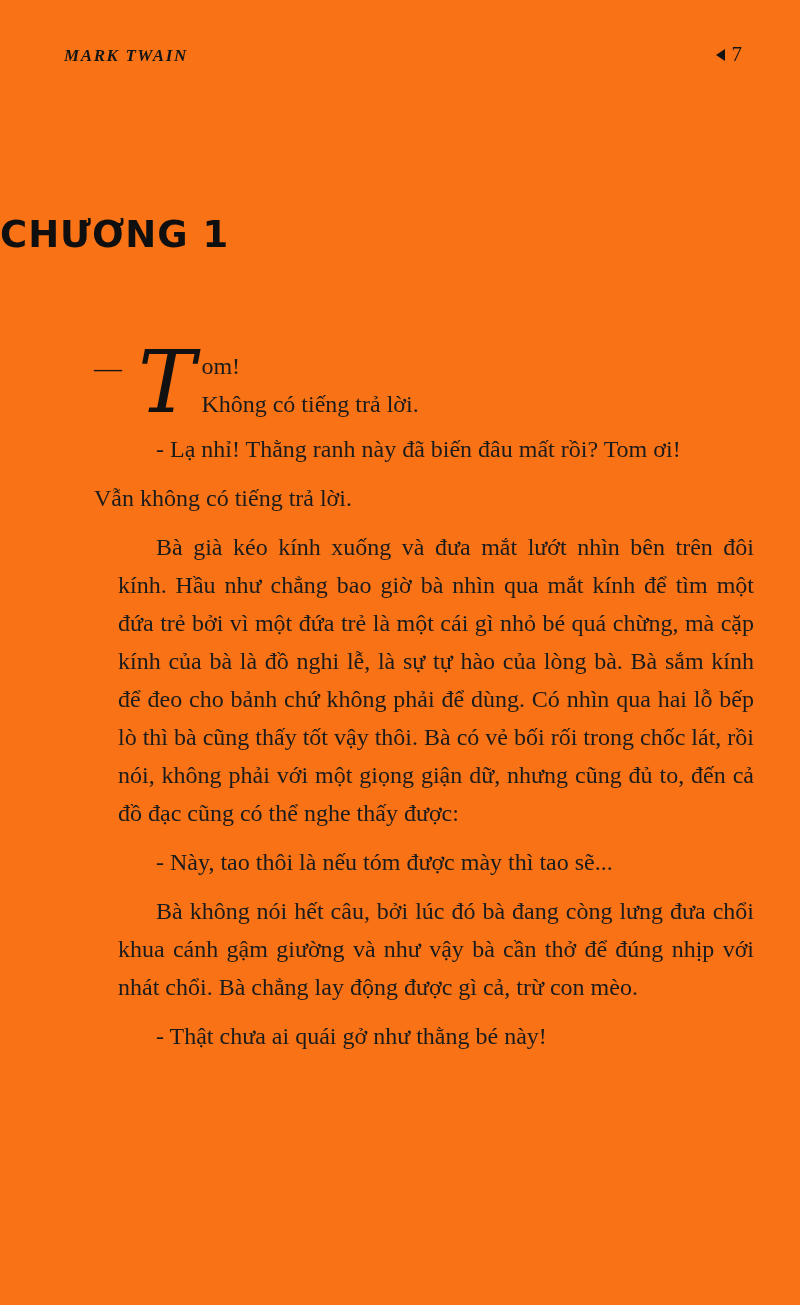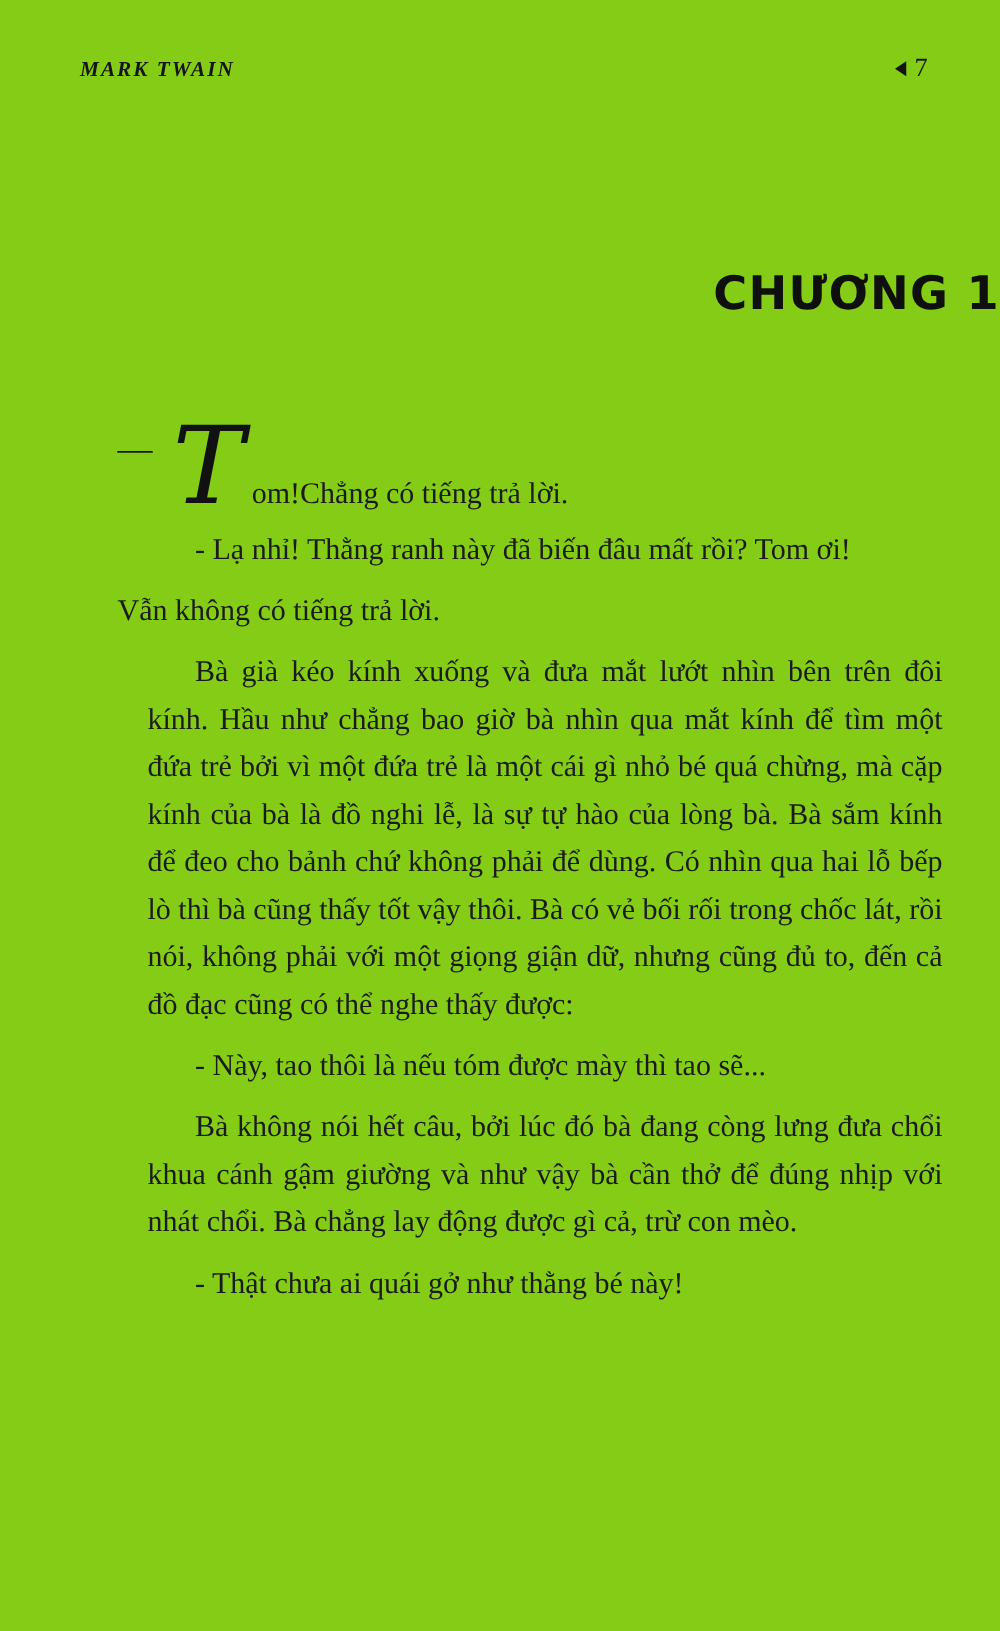--- a/index.html
+++ b/index.html
@@ -6,21 +6,21 @@
   body {
     width: 800px;
     font-family: "Liberation Serif", "DejaVu Serif", serif;
     color: #1b1b1b;
     background: #f4f4f2;
   }
   .page {
     position: relative;
     width: 800px;
     height: 1305px;
-    background: #84cc16;
+    background: #f97316;
     overflow: hidden;
   }
   
   .page-header {
     display: flex;
     justify-content: space-between;
     align-items: baseline;
     padding: 42px 58px 0 64px;
   }
   .author {
@@ -41,21 +41,21 @@
     border-bottom: 6px solid transparent;
     border-right: 9px solid #131313;
   }
   .pagenum {
     font-size: 21px;
     color: #161616;
   }
   
   .chapter-title {
     margin-top: 146px;
-    text-align: right;
+    text-align: left;
     font-family: "DejaVu Sans", sans-serif;
     font-weight: bold;
     font-size: 37px;
     letter-spacing: 1px;
     color: #0f0f0f;
   }
   
   .content {
     padding: 0 46px 0 94px;
   }
@@ -79,21 +79,21 @@
   .open-dropcap {
     font-family: "DejaVu Serif", serif;
     font-style: italic;
     font-size: 86px;
     line-height: 0.78;
     color: #111;
     margin-right: 6px;
   }
   .open-lines {
     display: flex;
-    flex-direction: row;
+    flex-direction: column;
     font-size: 24px;
     line-height: 38px;
     transform: translateY(7px);
   }
   
   .para {
     font-size: 24px;
     line-height: 38px;
     margin: 0 0 11px 0;
     color: #1b1b1b;
@@ -118,21 +118,21 @@
 
   <div class="content">
 
     <div class="opening">
       <span class="open-left">
         <span class="open-dash">—</span>
         <span class="open-dropcap">T</span>
       </span>
       <span class="open-lines">
         <span>om!</span>
-        <span>Chẳng có tiếng trả lời.</span>
+        <span>Không có tiếng trả lời.</span>
       </span>
     </div>
 
     <div>
         <p class="para indent">- Lạ nhỉ! Thằng ranh này đã biến đâu mất rồi? Tom ơi!</p>
         <p class="para">Vẫn không có tiếng trả lời.</p>
         <p class="para indent justify">Bà già kéo kính xuống và đưa mắt lướt nhìn bên trên đôi kính. Hầu như chẳng bao giờ bà nhìn qua mắt kính để tìm một đứa trẻ bởi vì một đứa trẻ là một cái gì nhỏ bé quá chừng, mà cặp kính của bà là đồ nghi lễ, là sự tự hào của lòng bà. Bà sắm kính để đeo cho bảnh chứ không phải để dùng. Có nhìn qua hai lỗ bếp lò thì bà cũng thấy tốt vậy thôi. Bà có vẻ bối rối trong chốc lát, rồi nói, không phải với một giọng giận dữ, nhưng cũng đủ to, đến cả đồ đạc cũng có thể nghe thấy được:</p>
         <p class="para indent">- Này, tao thôi là nếu tóm được mày thì tao sẽ...</p>
         <p class="para indent justify">Bà không nói hết câu, bởi lúc đó bà đang còng lưng đưa chổi khua cánh gậm giường và như vậy bà cần thở để đúng nhịp với nhát chổi. Bà chẳng lay động được gì cả, trừ con mèo.</p>
         <p class="para indent">- Thật chưa ai quái gở như thằng bé này!</p>

